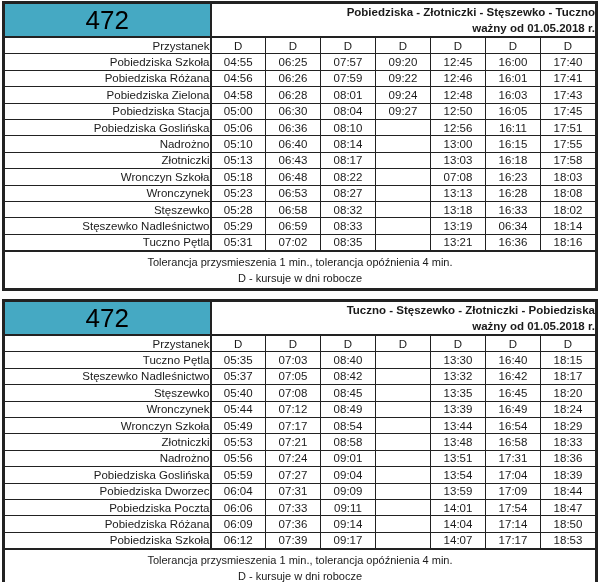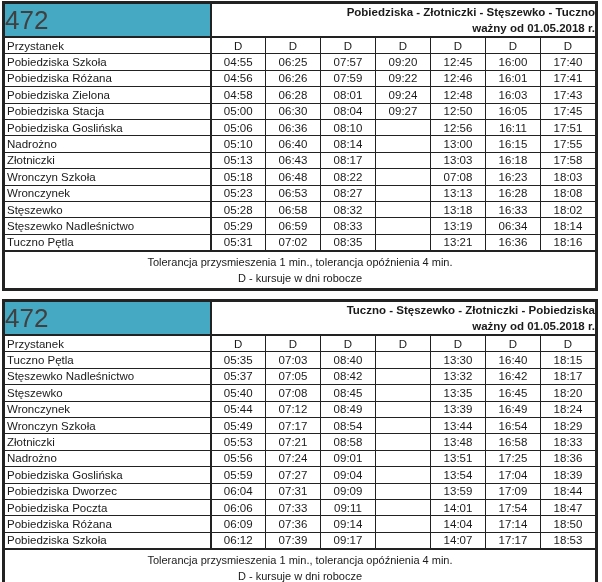--- a/index.html
+++ b/index.html
@@ -3,23 +3,23 @@
   <meta charset="utf-8">
   <style>
     html, body { margin: 0; padding: 0; background: #ffffff; }
     body { width: 602px; height: 582px; position: relative; overflow: hidden;
            font-family: "Liberation Sans", "DejaVu Sans", sans-serif; color: #1a1a1a; }
     .tt { position: absolute; left: 2px; width: 596px; border: 2px solid #222; box-sizing: border-box; background:#fff; }
     .tt1 { top: 1px; }
     .tt2 { top: 299px; }
     table { border-collapse: collapse; width: 100%; table-layout: fixed; }
     td { border: 1px solid #222; padding: 0; height: 15.4px; font-size: 11.5px; line-height: 14px; }
-    .route { background: #45a9c3; font-size: 26px; text-align: left; height: 32px; line-height: 30px; border-bottom: 2px solid #222; border-right: 2px solid #222; color: #404040; }
+    .route { background: #45a9c3; font-size: 26px; text-align: center; height: 32px; line-height: 30px; border-bottom: 2px solid #222; border-right: 2px solid #222; color: #000000; }
     .title { text-align: right; font-weight: bold; font-size: 11.5px; line-height: 16px; border-bottom: 2px solid #222; }
-    .stop { padding-left: 2px; text-align: left; white-space: nowrap; overflow: hidden; border-right: 2px solid #222; }
+    .stop { padding-left: 2px; text-align: right; white-space: nowrap; overflow: hidden; border-right: 2px solid #222; }
     .t { text-align: center; }
     .foot { text-align: center; font-size: 11px; line-height: 16px; height: 36px; border-top: 2px solid #222; }
     col.c0 { width: 206px; }
   </style>
 </head>
 <body>
 
 <div class="tt tt1">
   <table>
     <colgroup>
@@ -274,21 +274,21 @@
           <td class="t">16:58</td>
           <td class="t">18:33</td>
         </tr>
         <tr>
           <td class="stop">Nadrożno</td>
           <td class="t">05:56</td>
           <td class="t">07:24</td>
           <td class="t">09:01</td>
           <td class="t"></td>
           <td class="t">13:51</td>
-          <td class="t">17:25</td>
+          <td class="t">17:31</td>
           <td class="t">18:36</td>
         </tr>
         <tr>
           <td class="stop">Pobiedziska Goslińska</td>
           <td class="t">05:59</td>
           <td class="t">07:27</td>
           <td class="t">09:04</td>
           <td class="t"></td>
           <td class="t">13:54</td>
           <td class="t">17:04</td>

